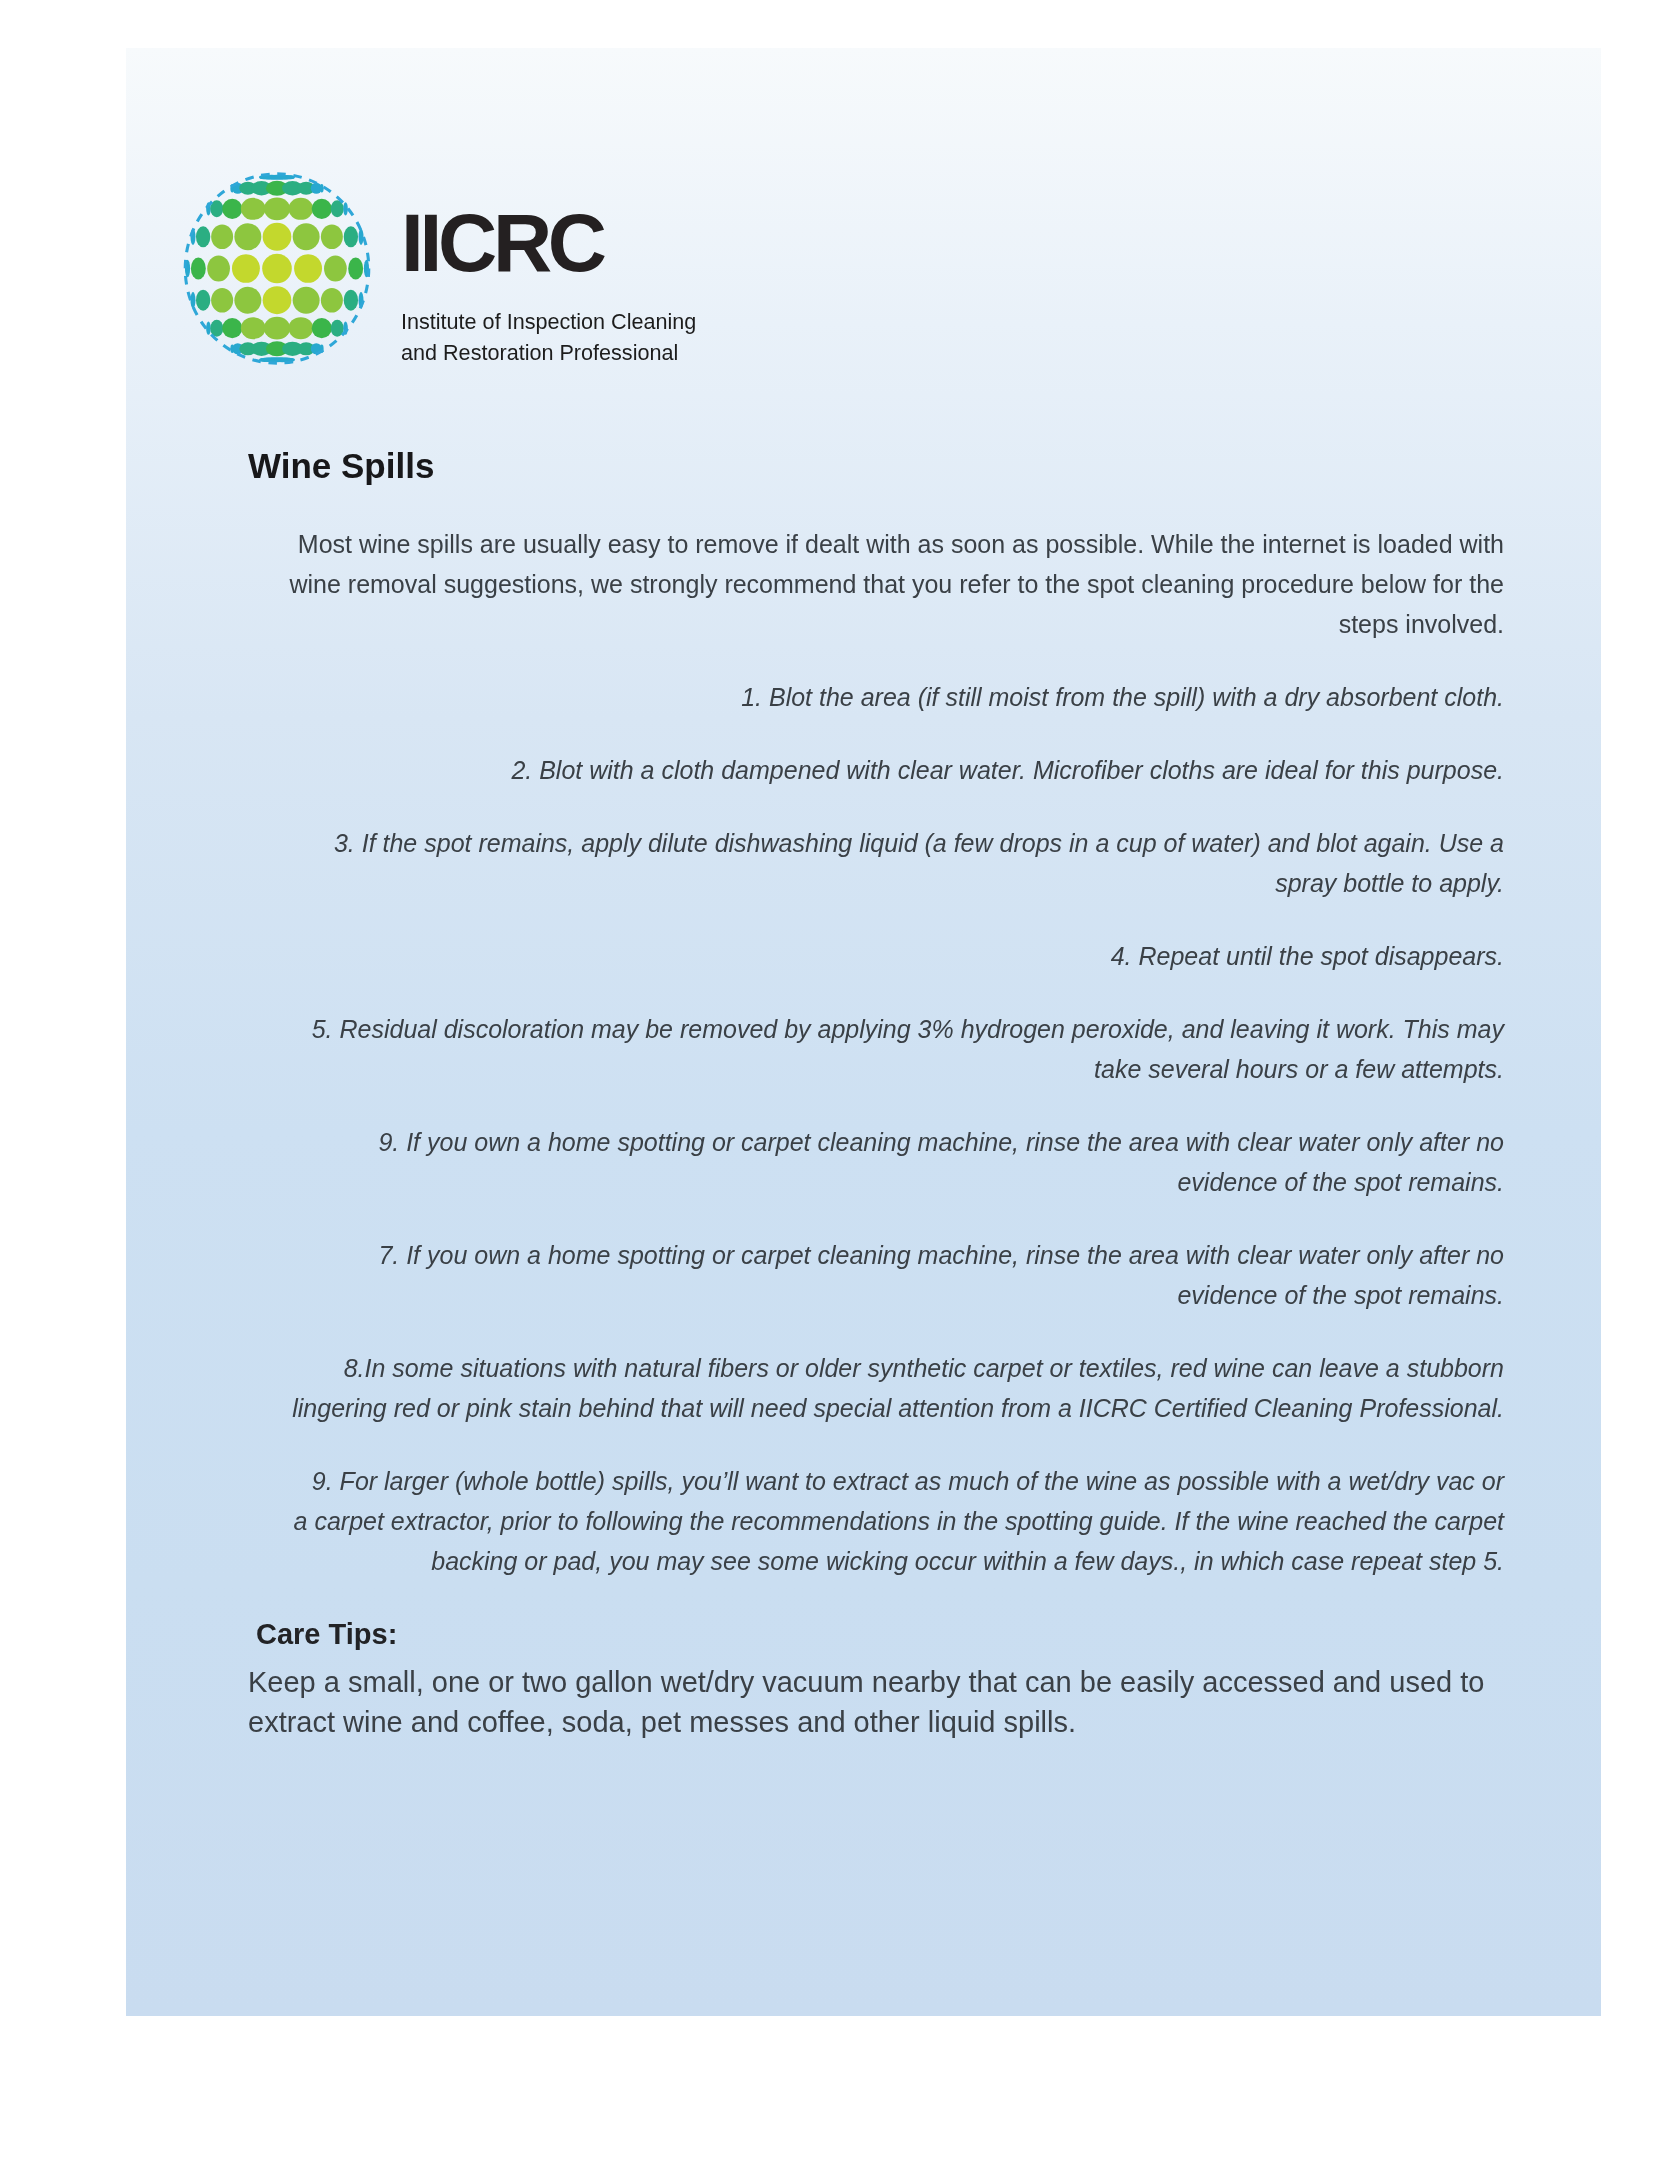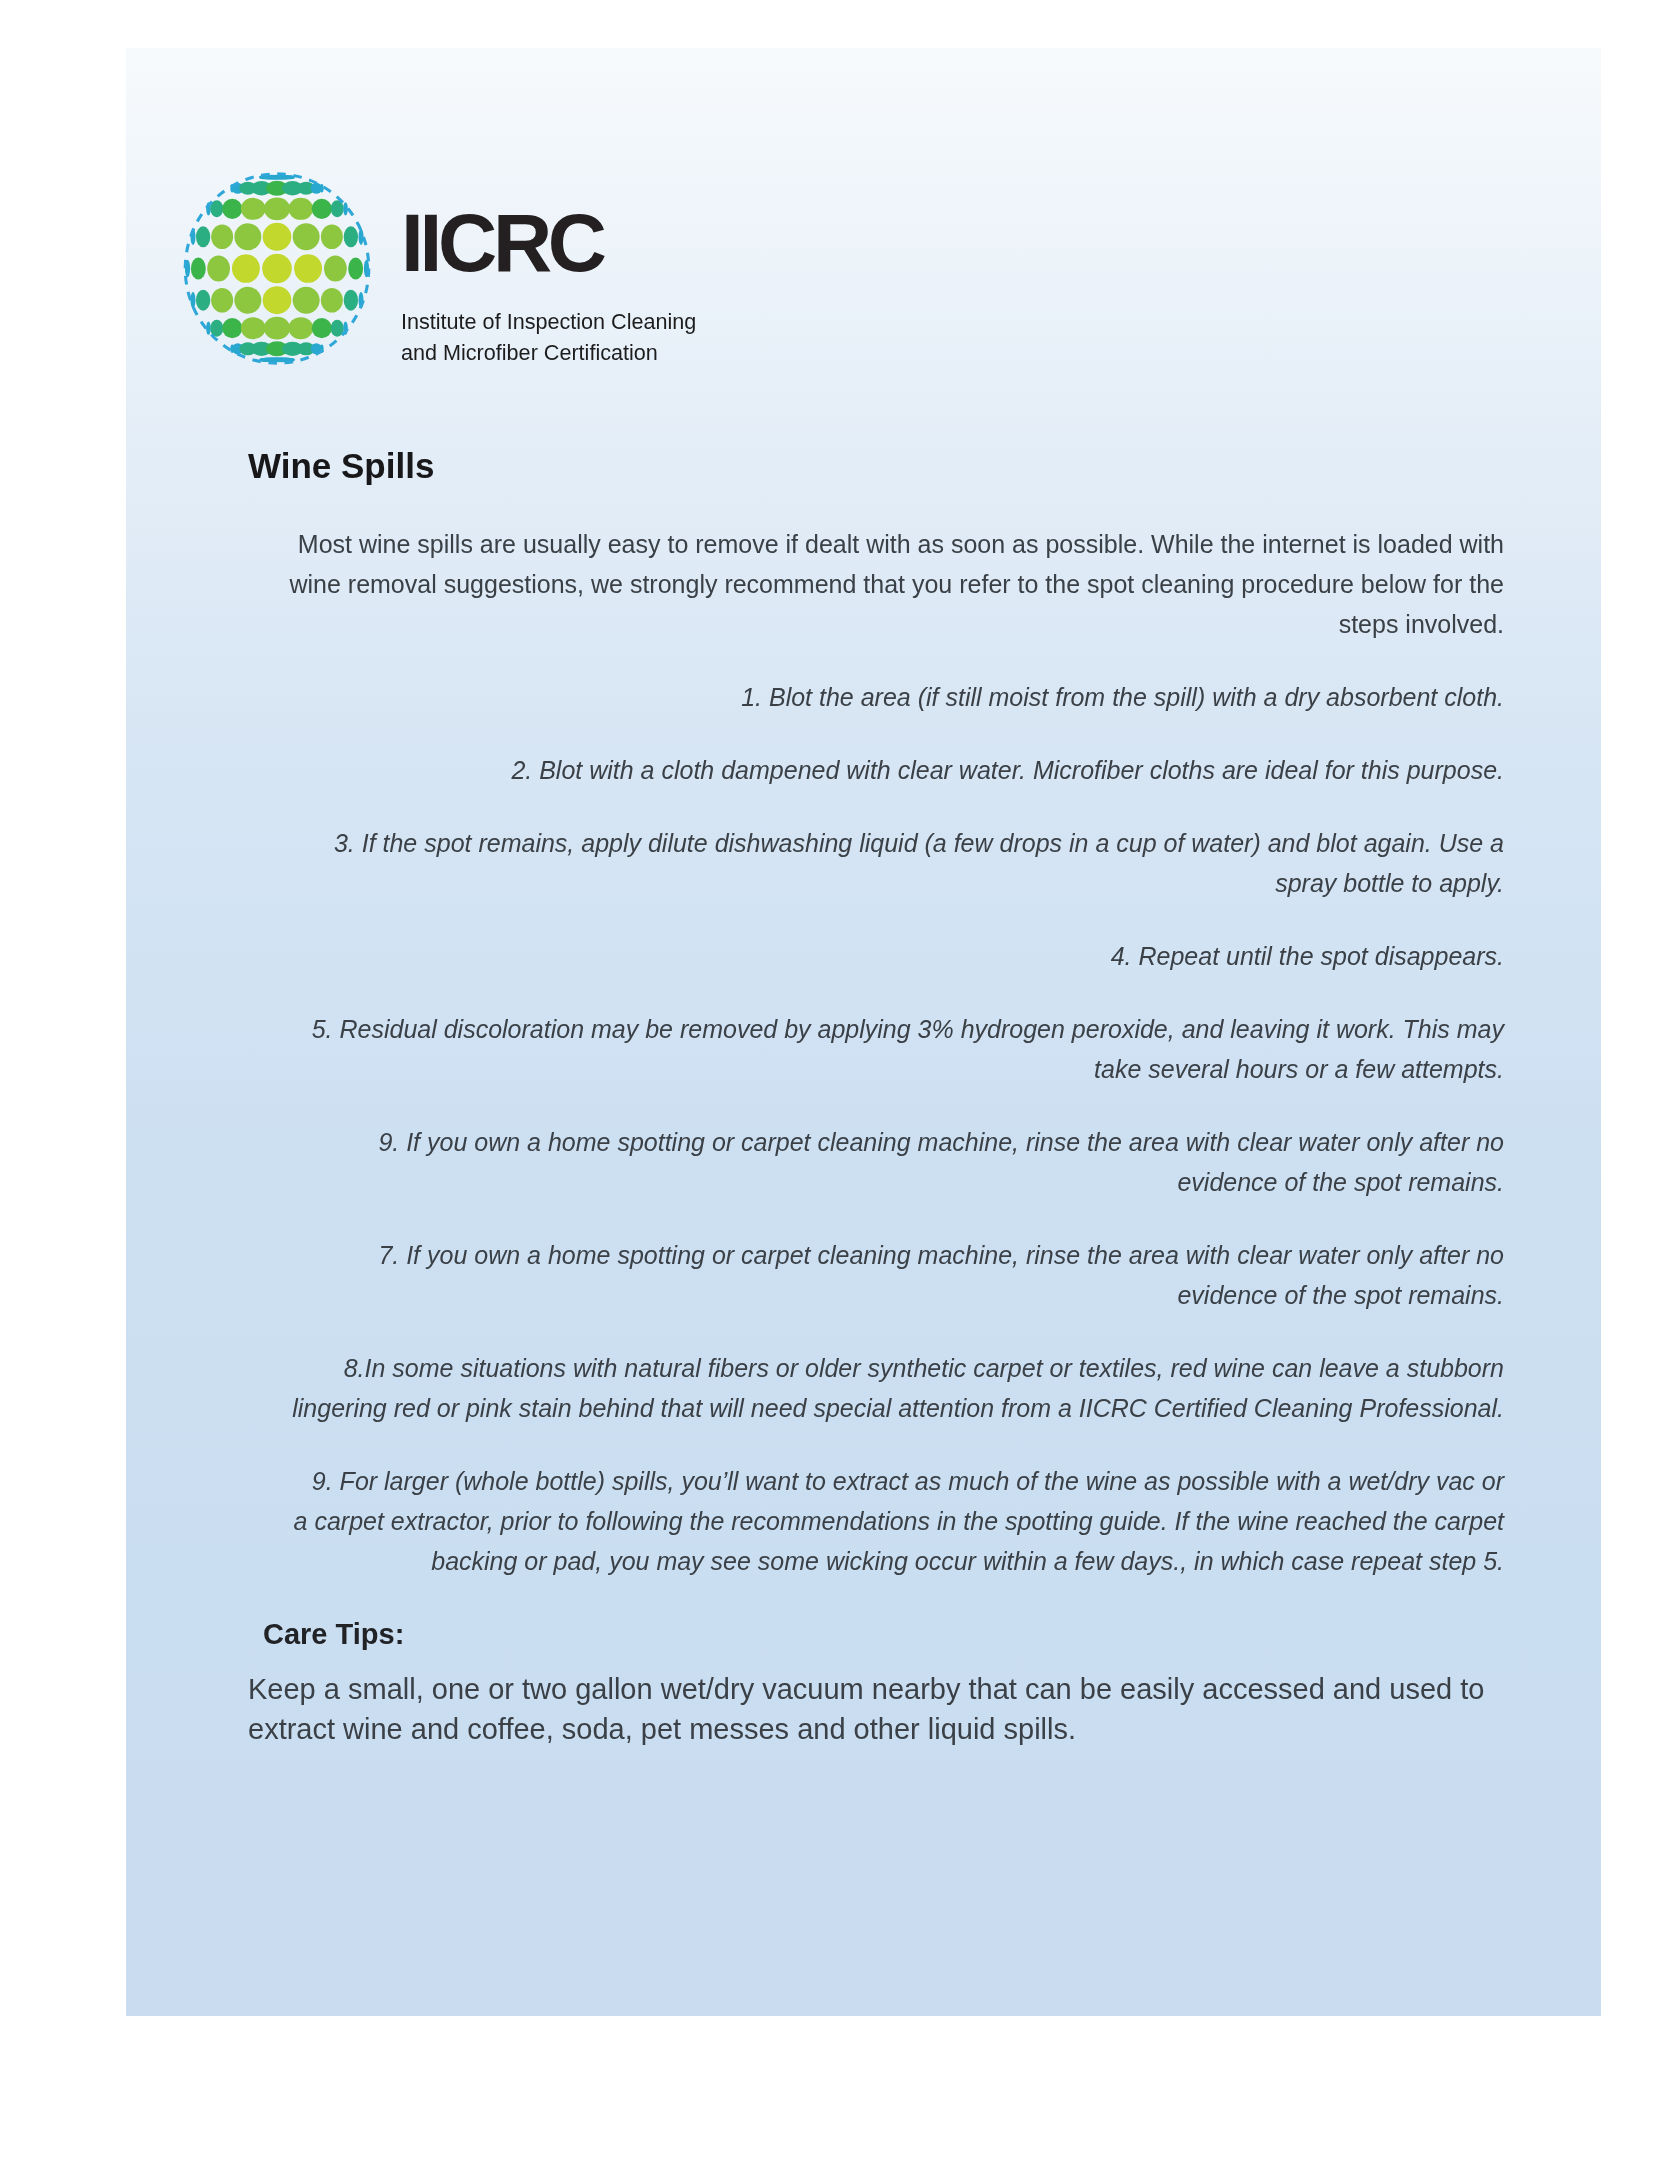--- a/index.html
+++ b/index.html
@@ -79,21 +79,21 @@
   }
   .step {
     font-style: italic;
     margin-left: 44px;
   }
   .care-head {
     font-size: 29px;
     line-height: 40px;
     font-weight: bold;
     color: #222326;
-    margin: 15px;
+    margin: 8px;
   }
   .care-body {
     font-size: 29px;
     line-height: 40px;
     margin: 0;
   }
 </style>
 </head>
 <body>
 
@@ -181,21 +181,21 @@
         <ellipse cx="105.6" cy="197.5" rx="8.5" ry="2.6" fill="#28a8cf"></ellipse>
         <ellipse cx="110.6" cy="197.5" rx="7.0" ry="2.4" fill="#28a8cf"></ellipse>
         <ellipse cx="114.3" cy="197.5" rx="4.5" ry="2.0" fill="#28a8cf"></ellipse>
         <ellipse cx="116.2" cy="197.5" rx="1.6" ry="1.6" fill="#28a8cf"></ellipse>
         <ellipse cx="100" cy="102" rx="96" ry="99" fill="none" stroke="#2fa7d8" stroke-width="3.2" stroke-dasharray="9 8"></ellipse>
       </svg>
     <div class="logo-text">
       <div class="logo-acronym">IICRC</div>
       <div class="logo-org">
         <div>Institute of Inspection Cleaning</div>
-        <div>and Microfiber Certification</div>
+        <div>and Restoration Professional</div>
       </div>
     </div>
   </div>
 
   <div class="content">
     <h1 class="doc-title">Wine Spills</h1>
 
     <p class="para">Most wine spills are usually easy to remove if dealt with as soon as possible. While the internet is loaded with wine removal suggestions, we strongly recommend that you refer to the spot cleaning procedure below for the steps involved.</p>
 
     <p class="para step">1. Blot the area (if still moist from the spill) with a dry absorbent cloth.</p>

